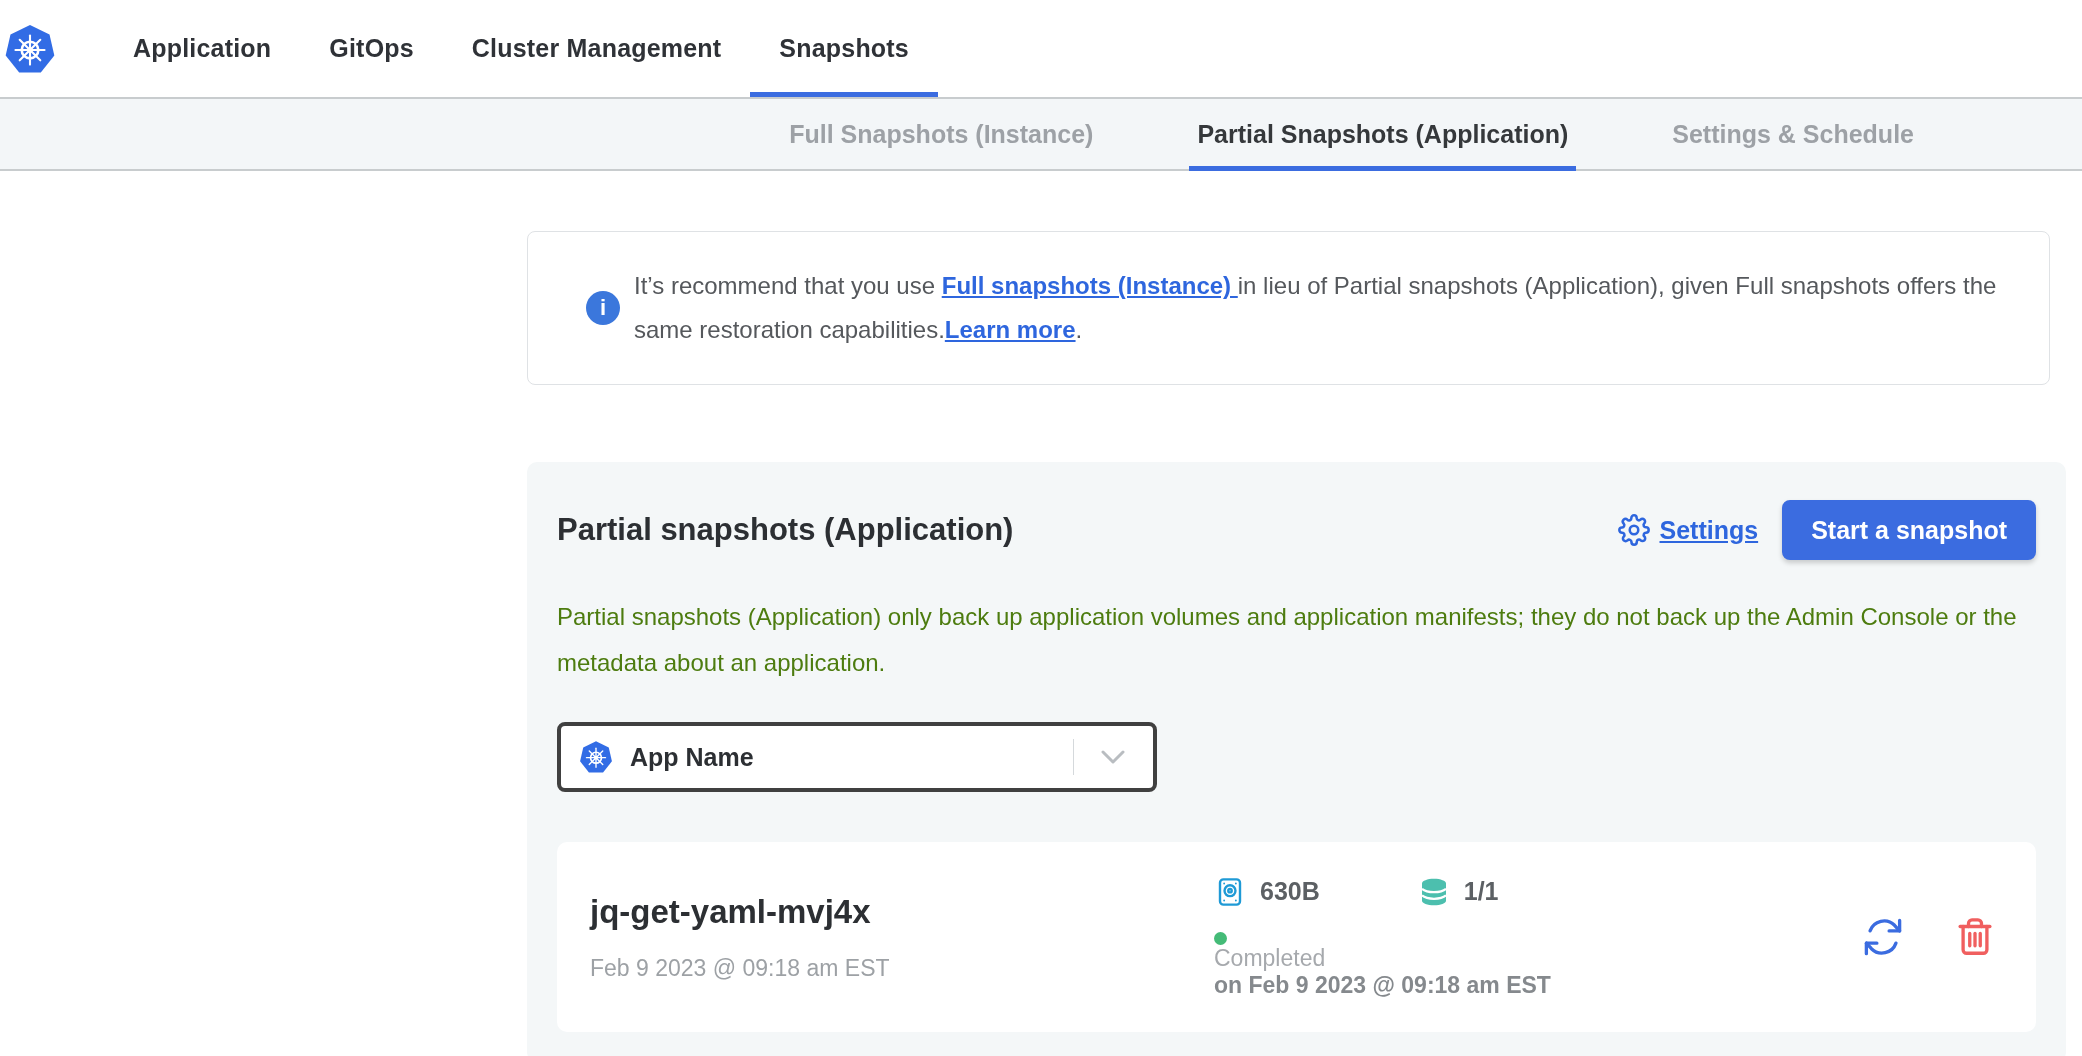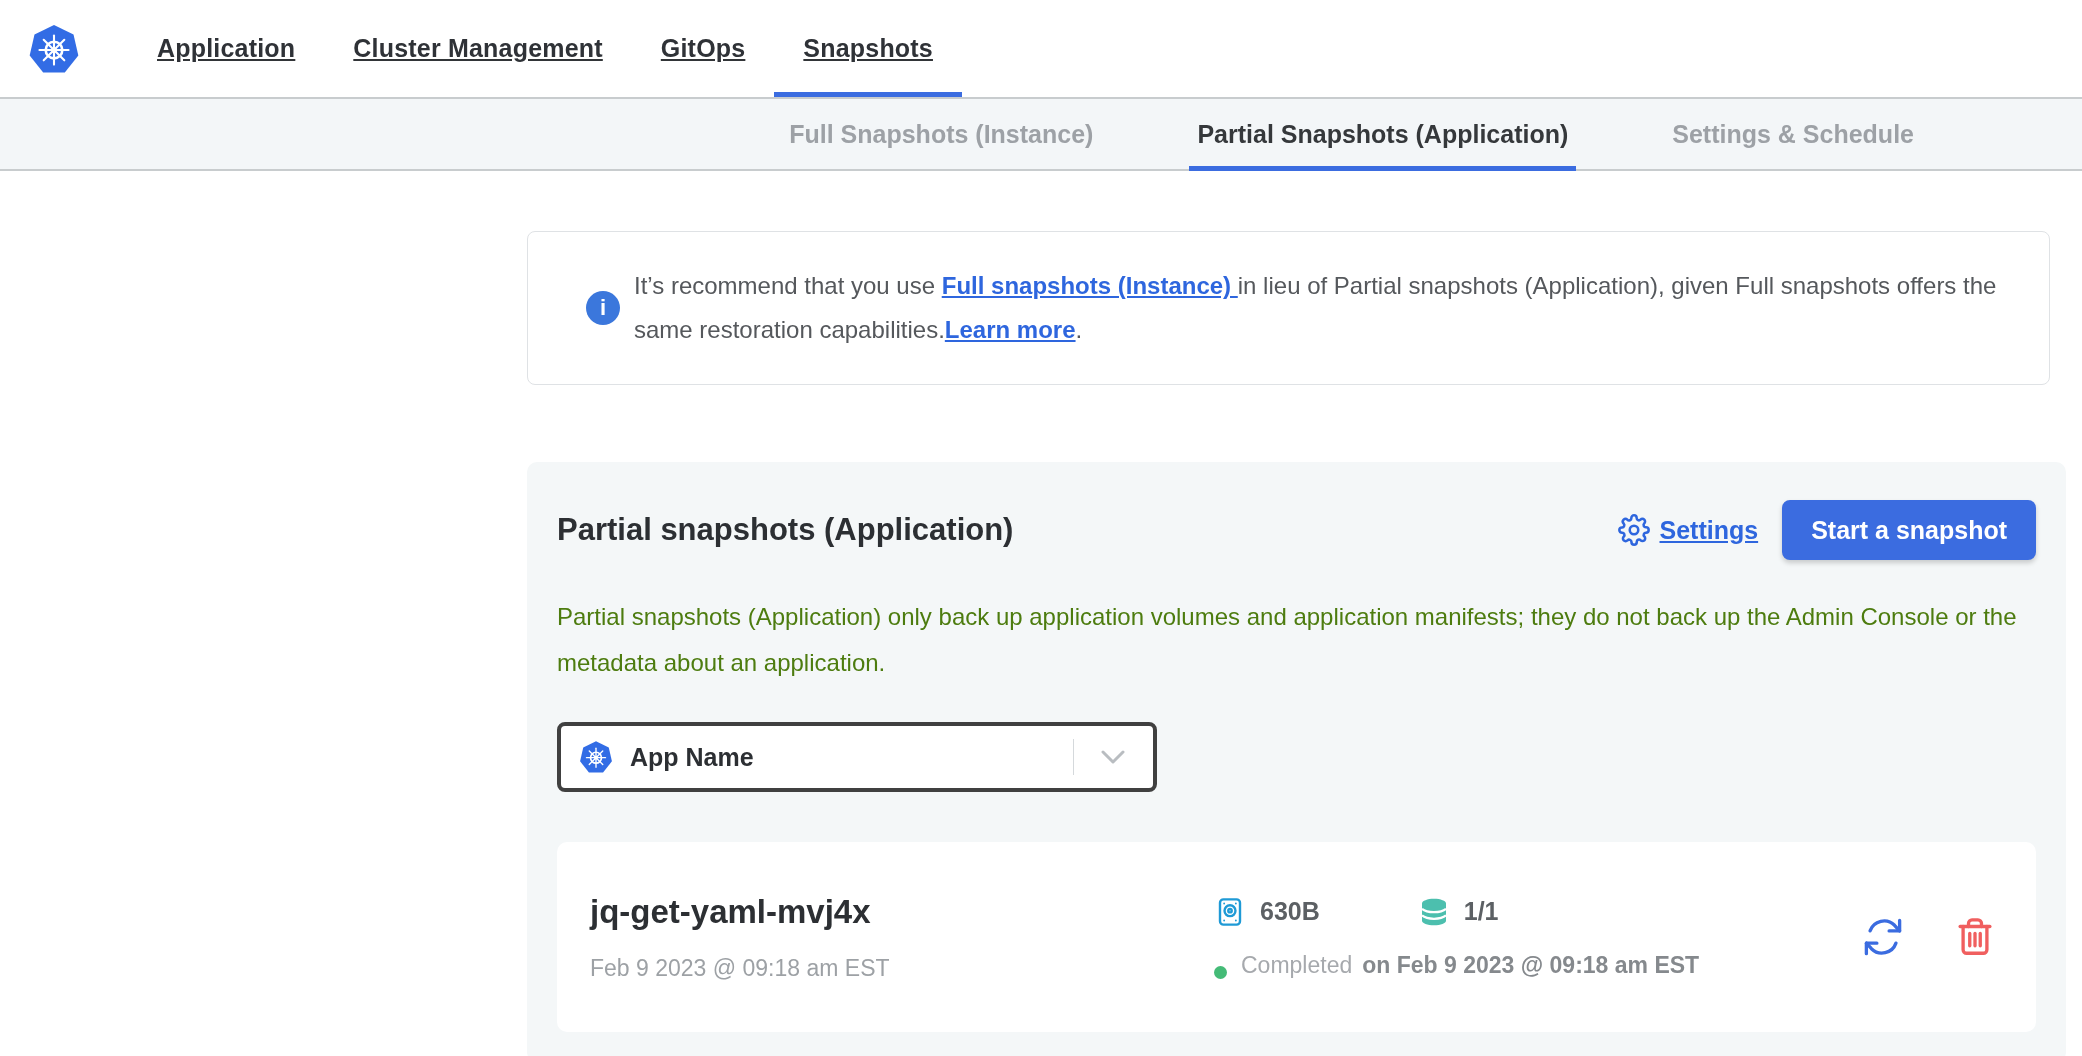--- a/index.html
+++ b/index.html
@@ -1,20 +1,20 @@
 <!DOCTYPE html>
 <html><head>
 <meta charset="utf-8">
 <style>
   * { margin:0; padding:0; box-sizing:border-box; }
   html,body { width:2082px; height:1056px; background:#ffffff;
     font-family:"Liberation Sans", sans-serif; color:#323538; overflow:hidden; }
 
   
-  .topnav { height:97px; display:flex; align-items:center; padding-left:28px; background:#fff;text-decoration:underline; }
+  .topnav { height:97px; display:flex; align-items:center; padding-left:4px; background:#fff; }
   .logo { width:52px; height:52px; margin-right:48px; display:flex; align-items:center; justify-content:center; }
   .nav-items { display:flex; height:100%; align-items:center; }
   .nav-item { position:relative; height:100%; display:flex; align-items:center;
     padding:0 29px; font-size:25px; font-weight:700; color:#2f3237; cursor:pointer; letter-spacing:.2px; }
   .nav-item.active::after { content:""; position:absolute; left:0; right:0; bottom:0; height:5px; background:#3b6ce0; }
 
   
   .subnav { height:74px; background:#f3f6f8; border-top:2px solid #c8ccce; border-bottom:2px solid #c8ccce;
     display:flex; justify-content:flex-end; padding-right:168px; }
   .subtab { position:relative; display:flex; align-items:center; margin-left:104px;
@@ -54,21 +54,21 @@
   .snap-row { margin-top:50px; background:#fff; border-radius:10px; height:190px;
     display:flex; align-items:center; padding:0 40px 0 33px;gap:12px; }
   .snap-left { width:612px; }
   .snap-name { font-size:33px; font-weight:700; color:#2c2f33; }
   .snap-started { margin-top:24px; font-size:23px; font-weight:400; color:#9da1a5; }
   .snap-mid { flex:1; }
   .snap-mid-top { display:flex; align-items:flex-end; }
   .metric { display:flex; align-items:center; margin-right:98px; }
   .metric .micon { width:32px; height:32px; margin-right:14px; }
   .metric-value { font-size:25px; font-weight:700; color:#5c6064; }
-  .snap-status { margin-top:24px; display:flex; align-items:flex-end; }
+  .snap-status { margin-top:24px; display:flex; align-items:flex-start;flex-direction:column; }
   .status-dot { width:13px; height:13px; border-radius:50%; background:#44bb77; margin-right:14px; }
   .status-label { font-size:23px; font-weight:400; color:#a6a9ad; margin-right:10px; }
   .status-finished { font-size:23px; font-weight:700; color:#85898d; }
   .snap-actions { display:flex; align-items:center; }
   .icon-btn { background:none; border:none; cursor:pointer; padding:0; display:flex; align-items:center; justify-content:center; }
   .icon-btn + .icon-btn { margin-left:50px; }
   .icon-btn svg { width:42px; height:42px; }
 </style>
 </head>
 <body>
@@ -86,22 +86,22 @@
           <line x1="50" y1="52" x2="69.8" y2="32.2"></line>
         <line x1="50" y1="52" x2="30.2" y2="71.8"></line>
           <line x1="50" y1="52" x2="69.8" y2="71.8"></line>
       </g>
       <circle cx="50" cy="52" r="16" fill="none" stroke="#ffffff" stroke-width="5"></circle>
       <circle cx="50" cy="52" r="5.5" fill="#ffffff"></circle>
     </svg>
   </div>
   <nav class="nav-items">
     <div class="nav-item">Application</div>
+    <div class="nav-item">GitOps</div>
     <div class="nav-item">Cluster Management</div>
-    <div class="nav-item">GitOps</div>
     <div class="nav-item active">Snapshots</div>
   </nav>
 </header>
 
 <div class="subnav">
   <div class="subtab">Full Snapshots (Instance)</div>
   <div class="subtab active">Partial Snapshots (Application)</div>
   <div class="subtab">Settings &amp; Schedule</div>
 </div>
 

